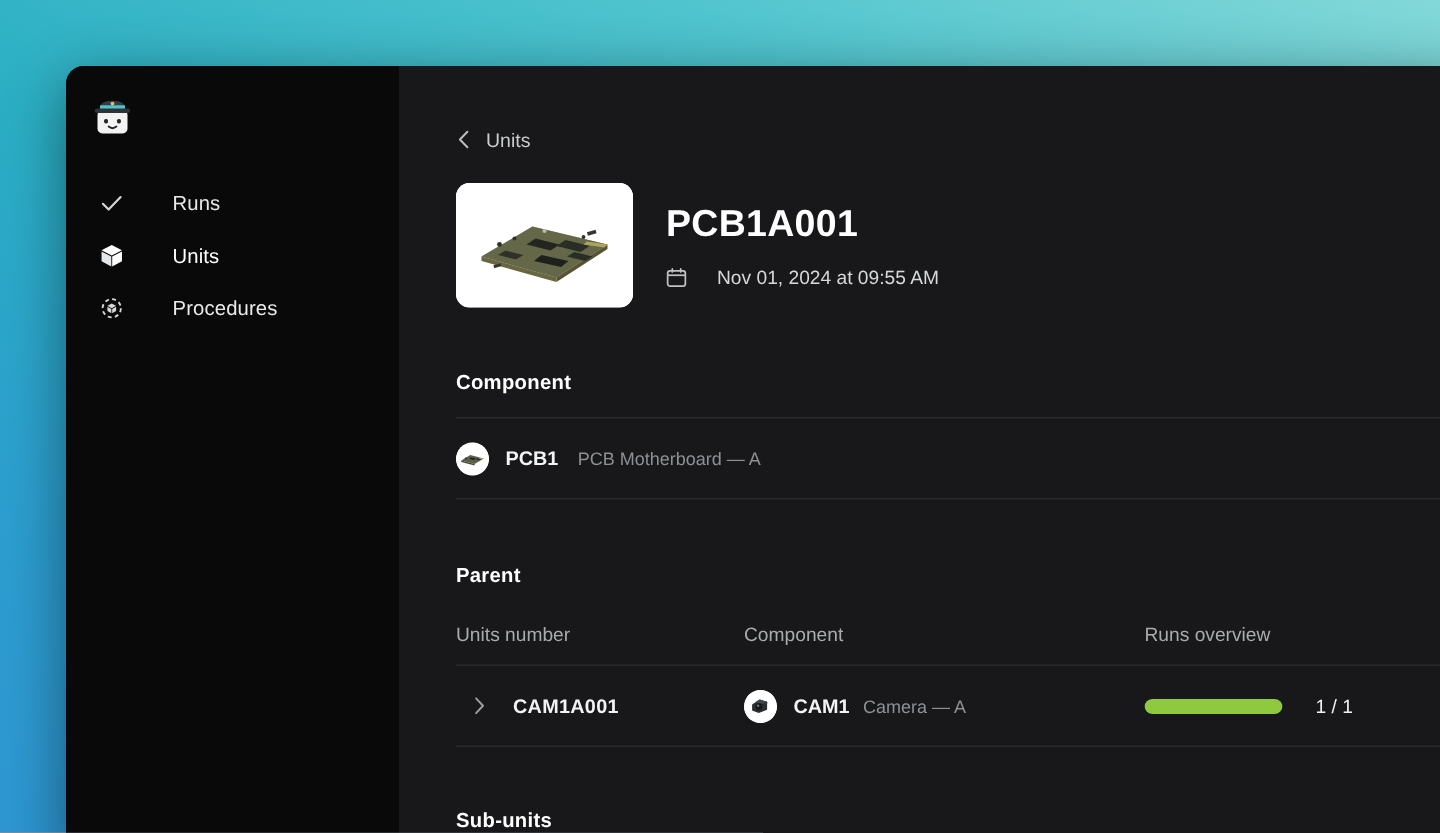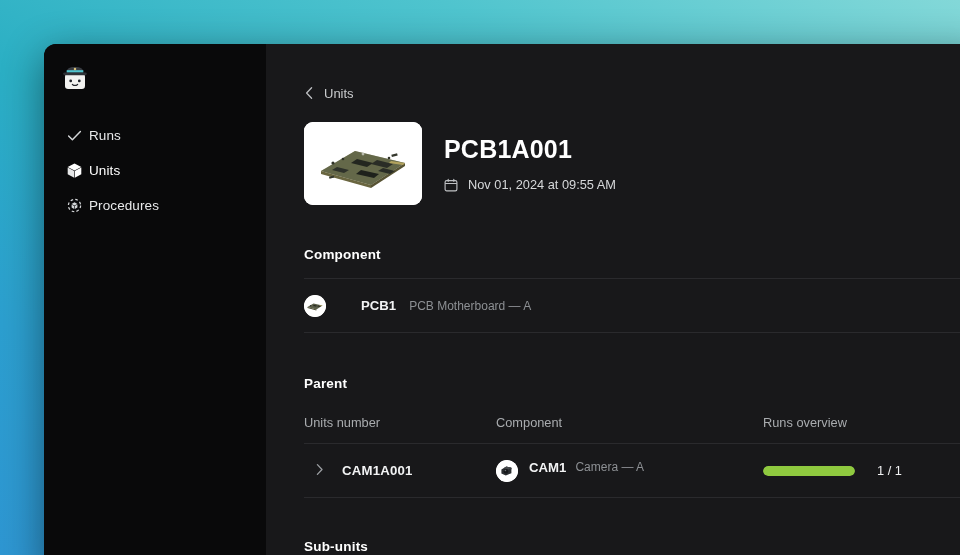--- a/index.html
+++ b/index.html
@@ -47,21 +47,21 @@
     margin: 4px 0 24px 16px;
     width: 30px; height: 30px;
     display: block;
   }
 
   .nav-list { list-style: none; }
 
   .nav-item {
     display: flex;
     align-items: center;
-    gap: 6px;
+    gap: 32px;
     height: 34px;
     padding: 0 14px 0 16px;
     margin: 0 10px 1px 6px;
     border-radius: 6px;
     cursor: pointer;
     color: #B9BBBE;
   }
   .nav-item.active { color: #FFFFFF; }
   .nav-item .nav-icon {
     width: 17px; height: 17px;
@@ -117,21 +117,21 @@
   #unit-title {
     font-size: 25px;
     font-weight: bold;
     color: #FFFFFF;
     letter-spacing: .2px;
     margin-top: 13px;
   }
   #unit-date-row {
     display: flex;
     align-items: center;
-    gap: 10px;
+    gap: 20px;
     margin-top: 13px;
   }
   #unit-date-row .date-text {
     font-size: 12.8px;
     color: #D6D8DA;
   }
 
   
   .section-title {
     font-size: 13.5px;
@@ -164,21 +164,20 @@
     background: #FFFFFF;
     overflow: hidden;
     position: relative;
     flex: 0 0 22px;
   }
 
   .comp-code {
     font-size: 13.2px;
     font-weight: bold;
     color: #F2F3F4;
-    margin-left: 24px;
   }
   .comp-desc {
     font-size: 12px;
     color: #8D9094;
     margin-left: 2px;
   }
 
   
   .tbl { width: 100%; margin-top: 20px; }
   .tbl-head {
@@ -193,21 +192,21 @@
   .col-serial    { flex: 0 0 192px; }
   .col-component { flex: 0 0 267px; }
   .col-runs      { flex: 1 1 auto; }
 
   .tbl-row {
     display: flex;
     align-items: center;
     height: 53px;
     cursor: pointer;
   }
-  .tbl-row .td { display: flex; align-items: flex-start; }
+  .tbl-row .td { display: flex; align-items: center; }
 
   .chevron-cell {
     width: 28px;
     display: flex; align-items: center; justify-content: flex-start;
     margin-left: 10px;
     cursor: pointer;
   }
   .serial-text {
     font-size: 13.2px;
     font-weight: bold;

